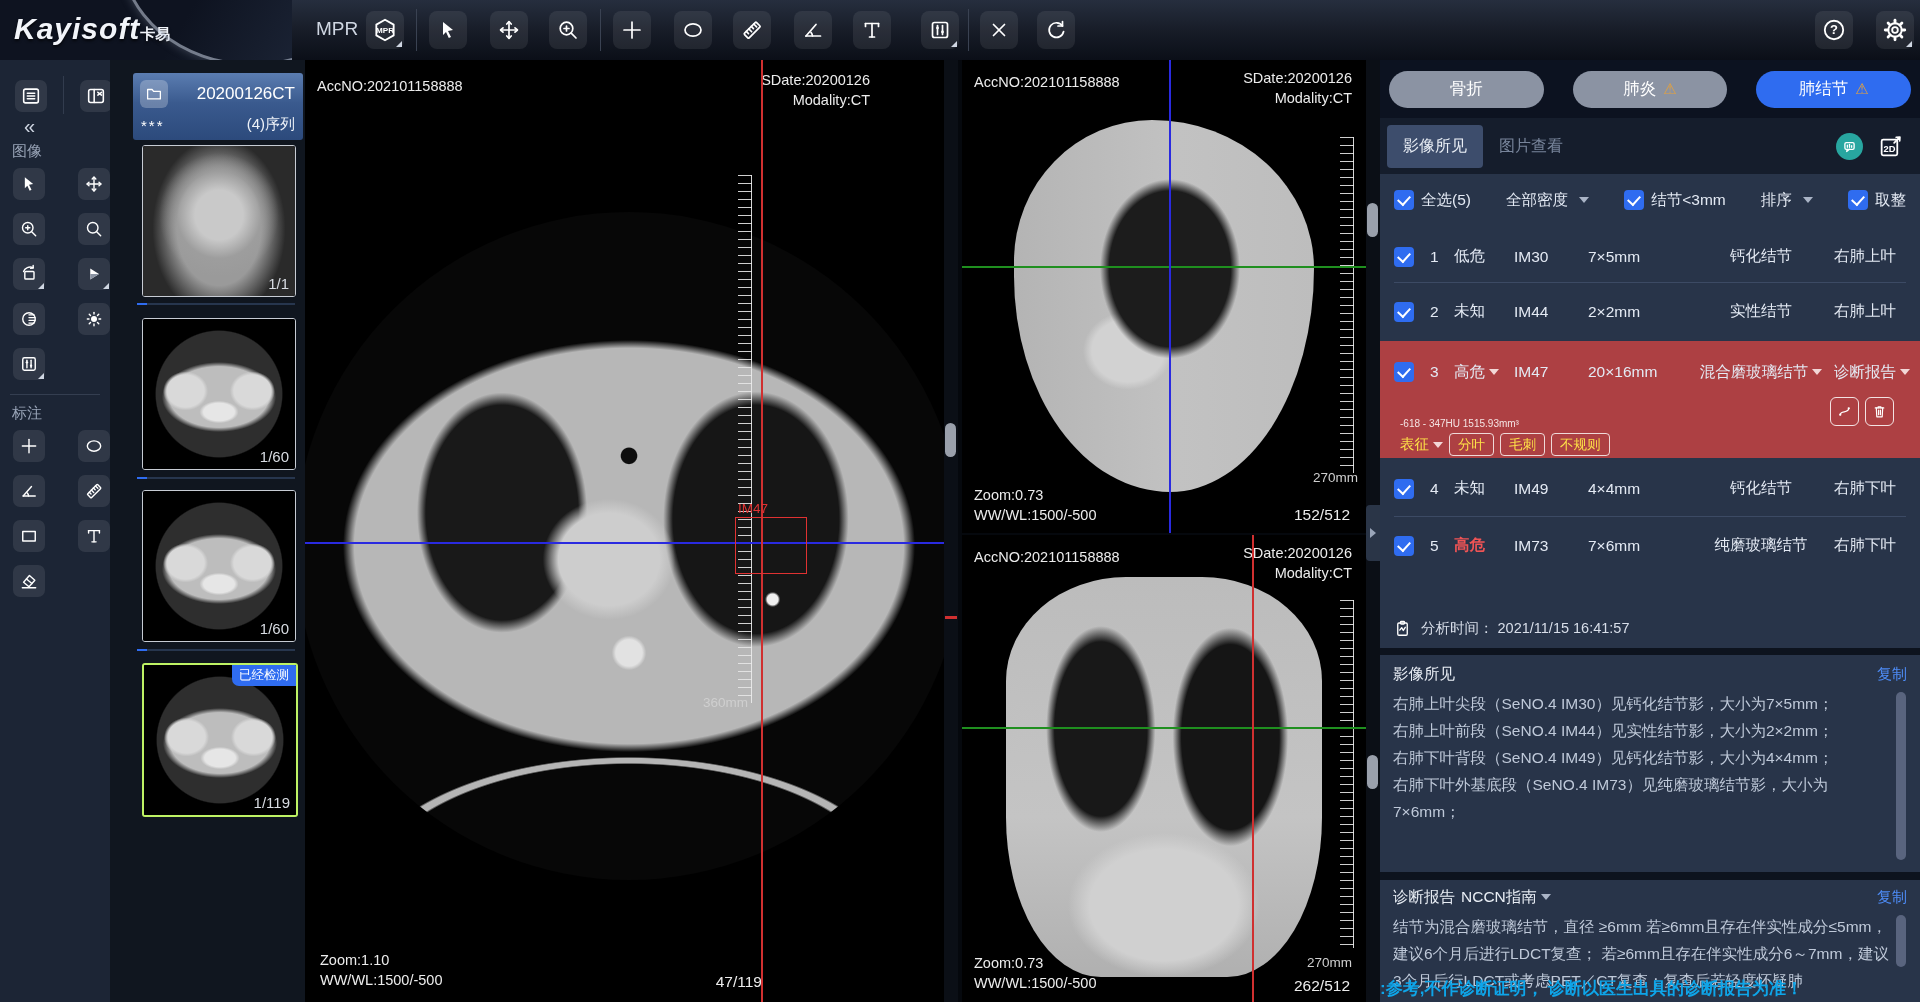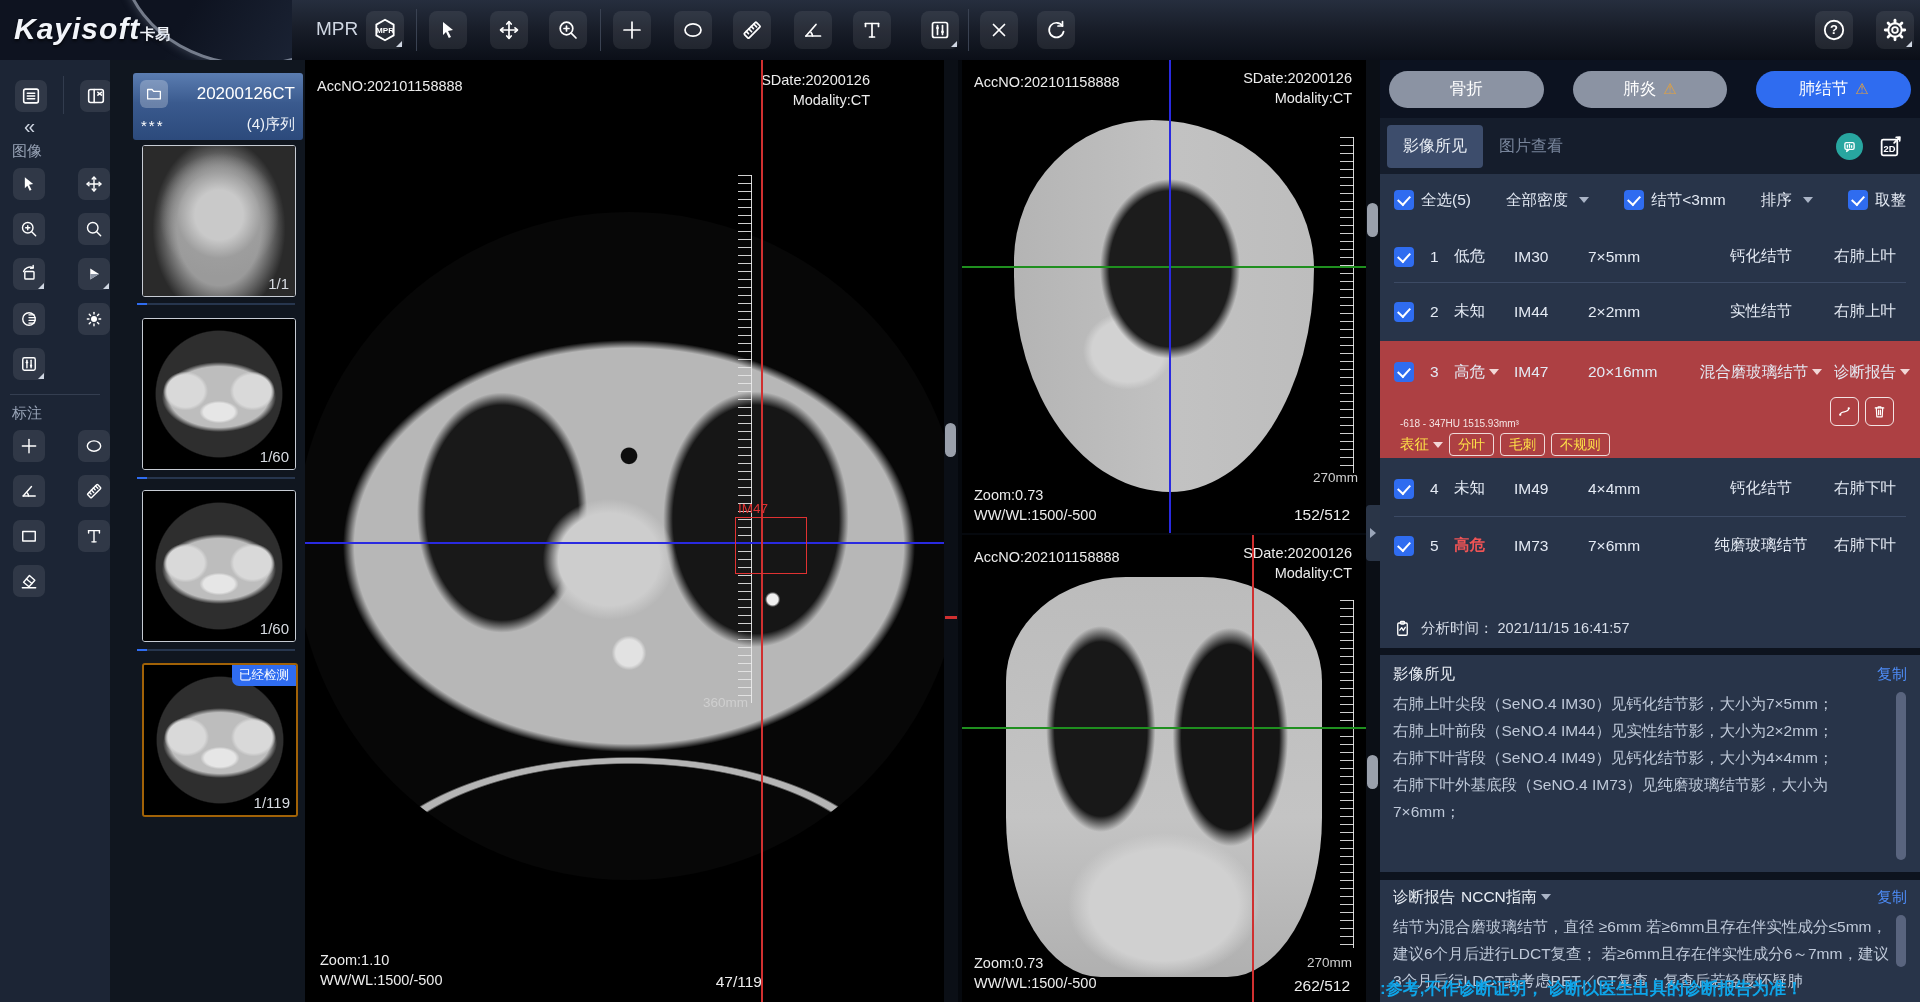--- a/index.html
+++ b/index.html
@@ -38,21 +38,21 @@
   
   .series{left:110px;top:60px;width:195px;height:942px;background:#10161f;border-right:1px solid #1f3softwarea;}
   .series-header{left:133px;top:73px;width:170px;height:67px;border-radius:3px;
     background:linear-gradient(180deg,#5b7db1 0%,#3a5a8e 45%,#2c4a7c 100%);}
   .folder-btn{left:7px;top:7px;width:28px;height:28px;border-radius:6px;background:rgba(255,255,255,.25);
     display:flex;align-items:center;justify-content:center;}
   .series-title{right:8px;top:11px;font-size:17px;color:#fff;}
   .series-stars{left:8px;top:44px;font-size:15px;letter-spacing:2px;color:#fff;}
   .series-count{right:8px;top:42px;font-size:15px;color:#eef2f8;}
   .thumb{left:142px;width:152px;height:150px;border:1px solid #c7ccd4;border-radius:3px;background:#000;overflow:hidden;}
-  .thumb.sel{border:2px solid #a16207;}
+  .thumb.sel{border:2px solid #bef264;}
   .thumb-label{position:absolute;right:6px;bottom:4px;font-size:15px;color:#d8dce2;}
   .thumb-badge{position:absolute;right:0;top:0;background:#2f6cf0;color:#fff;font-size:12.5px;
     padding:2px 7px;border-radius:0 0 0 7px;}
   .thumb-div{left:137px;width:158px;height:2px;background:#27364e;}
   .thumb-div::before{content:"";position:absolute;left:0;top:0;width:10px;height:2px;background:#2f6cf0;}
   
   .xray{width:100%;height:100%;
     background:radial-gradient(ellipse 60px 62px at 50% 46%,#c9c9c9 0 40%,rgba(160,160,160,.55) 70%,rgba(40,40,40,0) 100%),
     radial-gradient(ellipse 70px 95px at 50% 55%,#9a9a9a 0 60%,#2a2a2a 95%),#0a0a0a;}
   .axmini{width:100%;height:100%;

